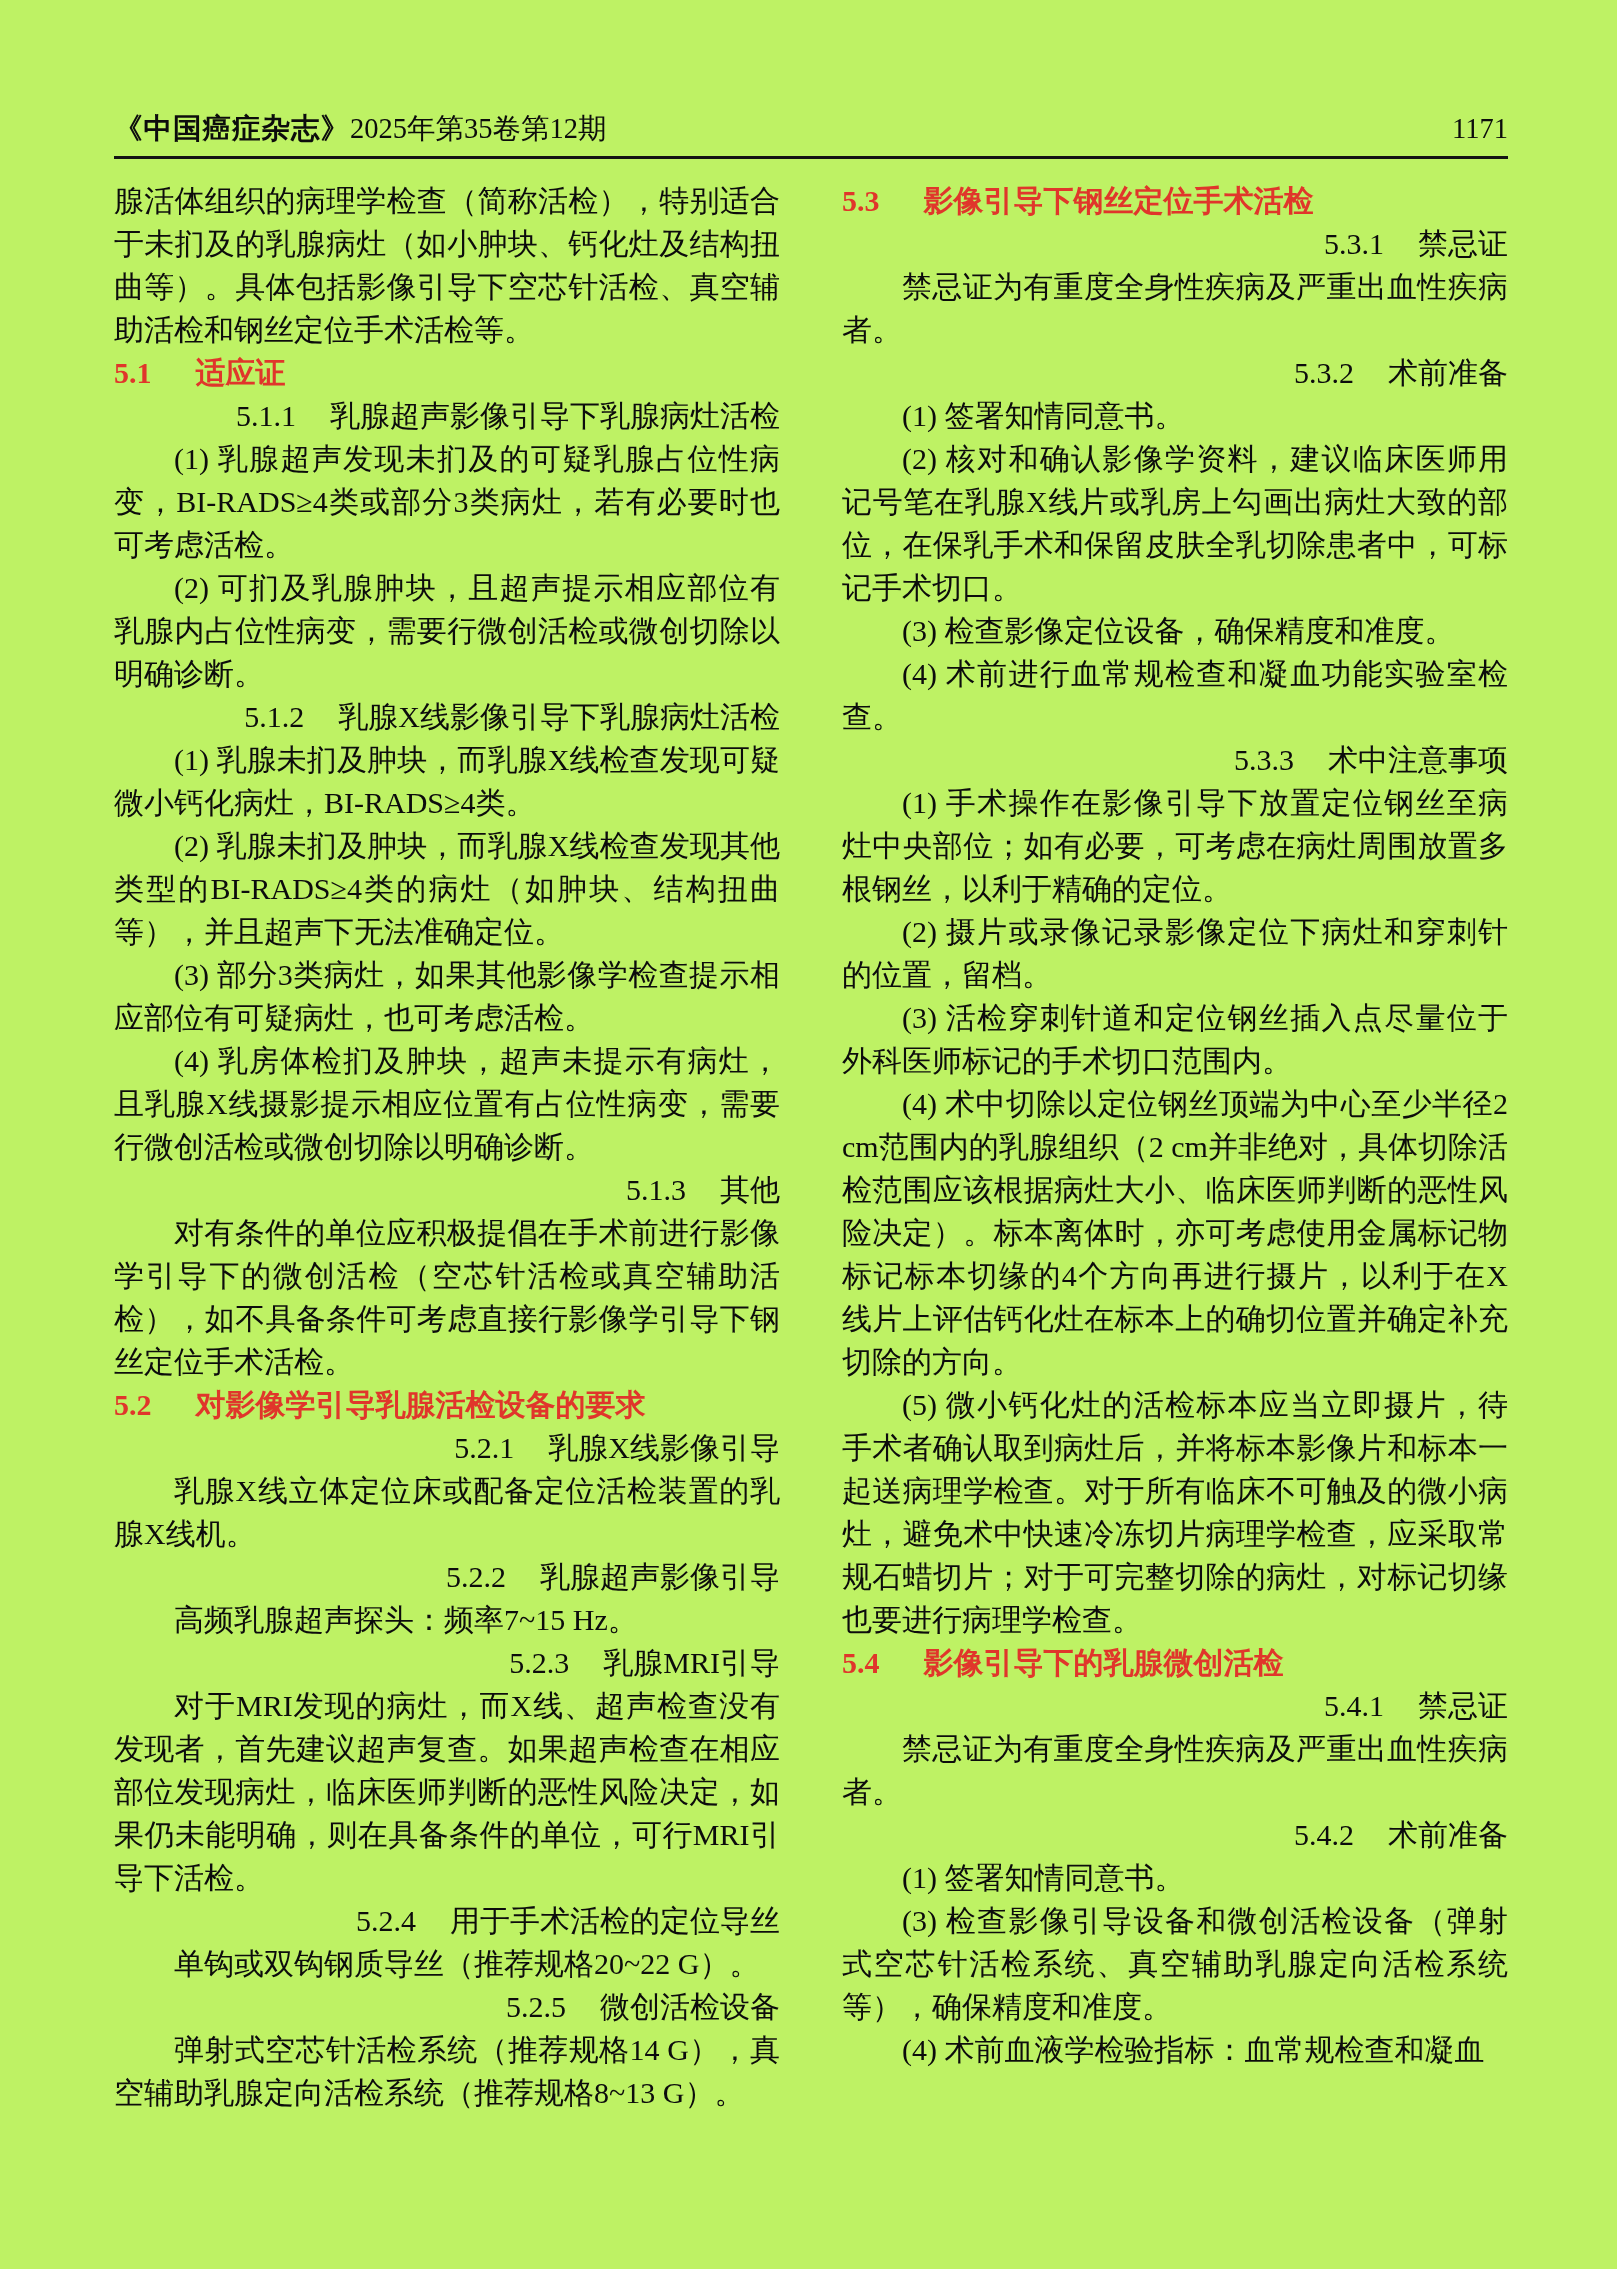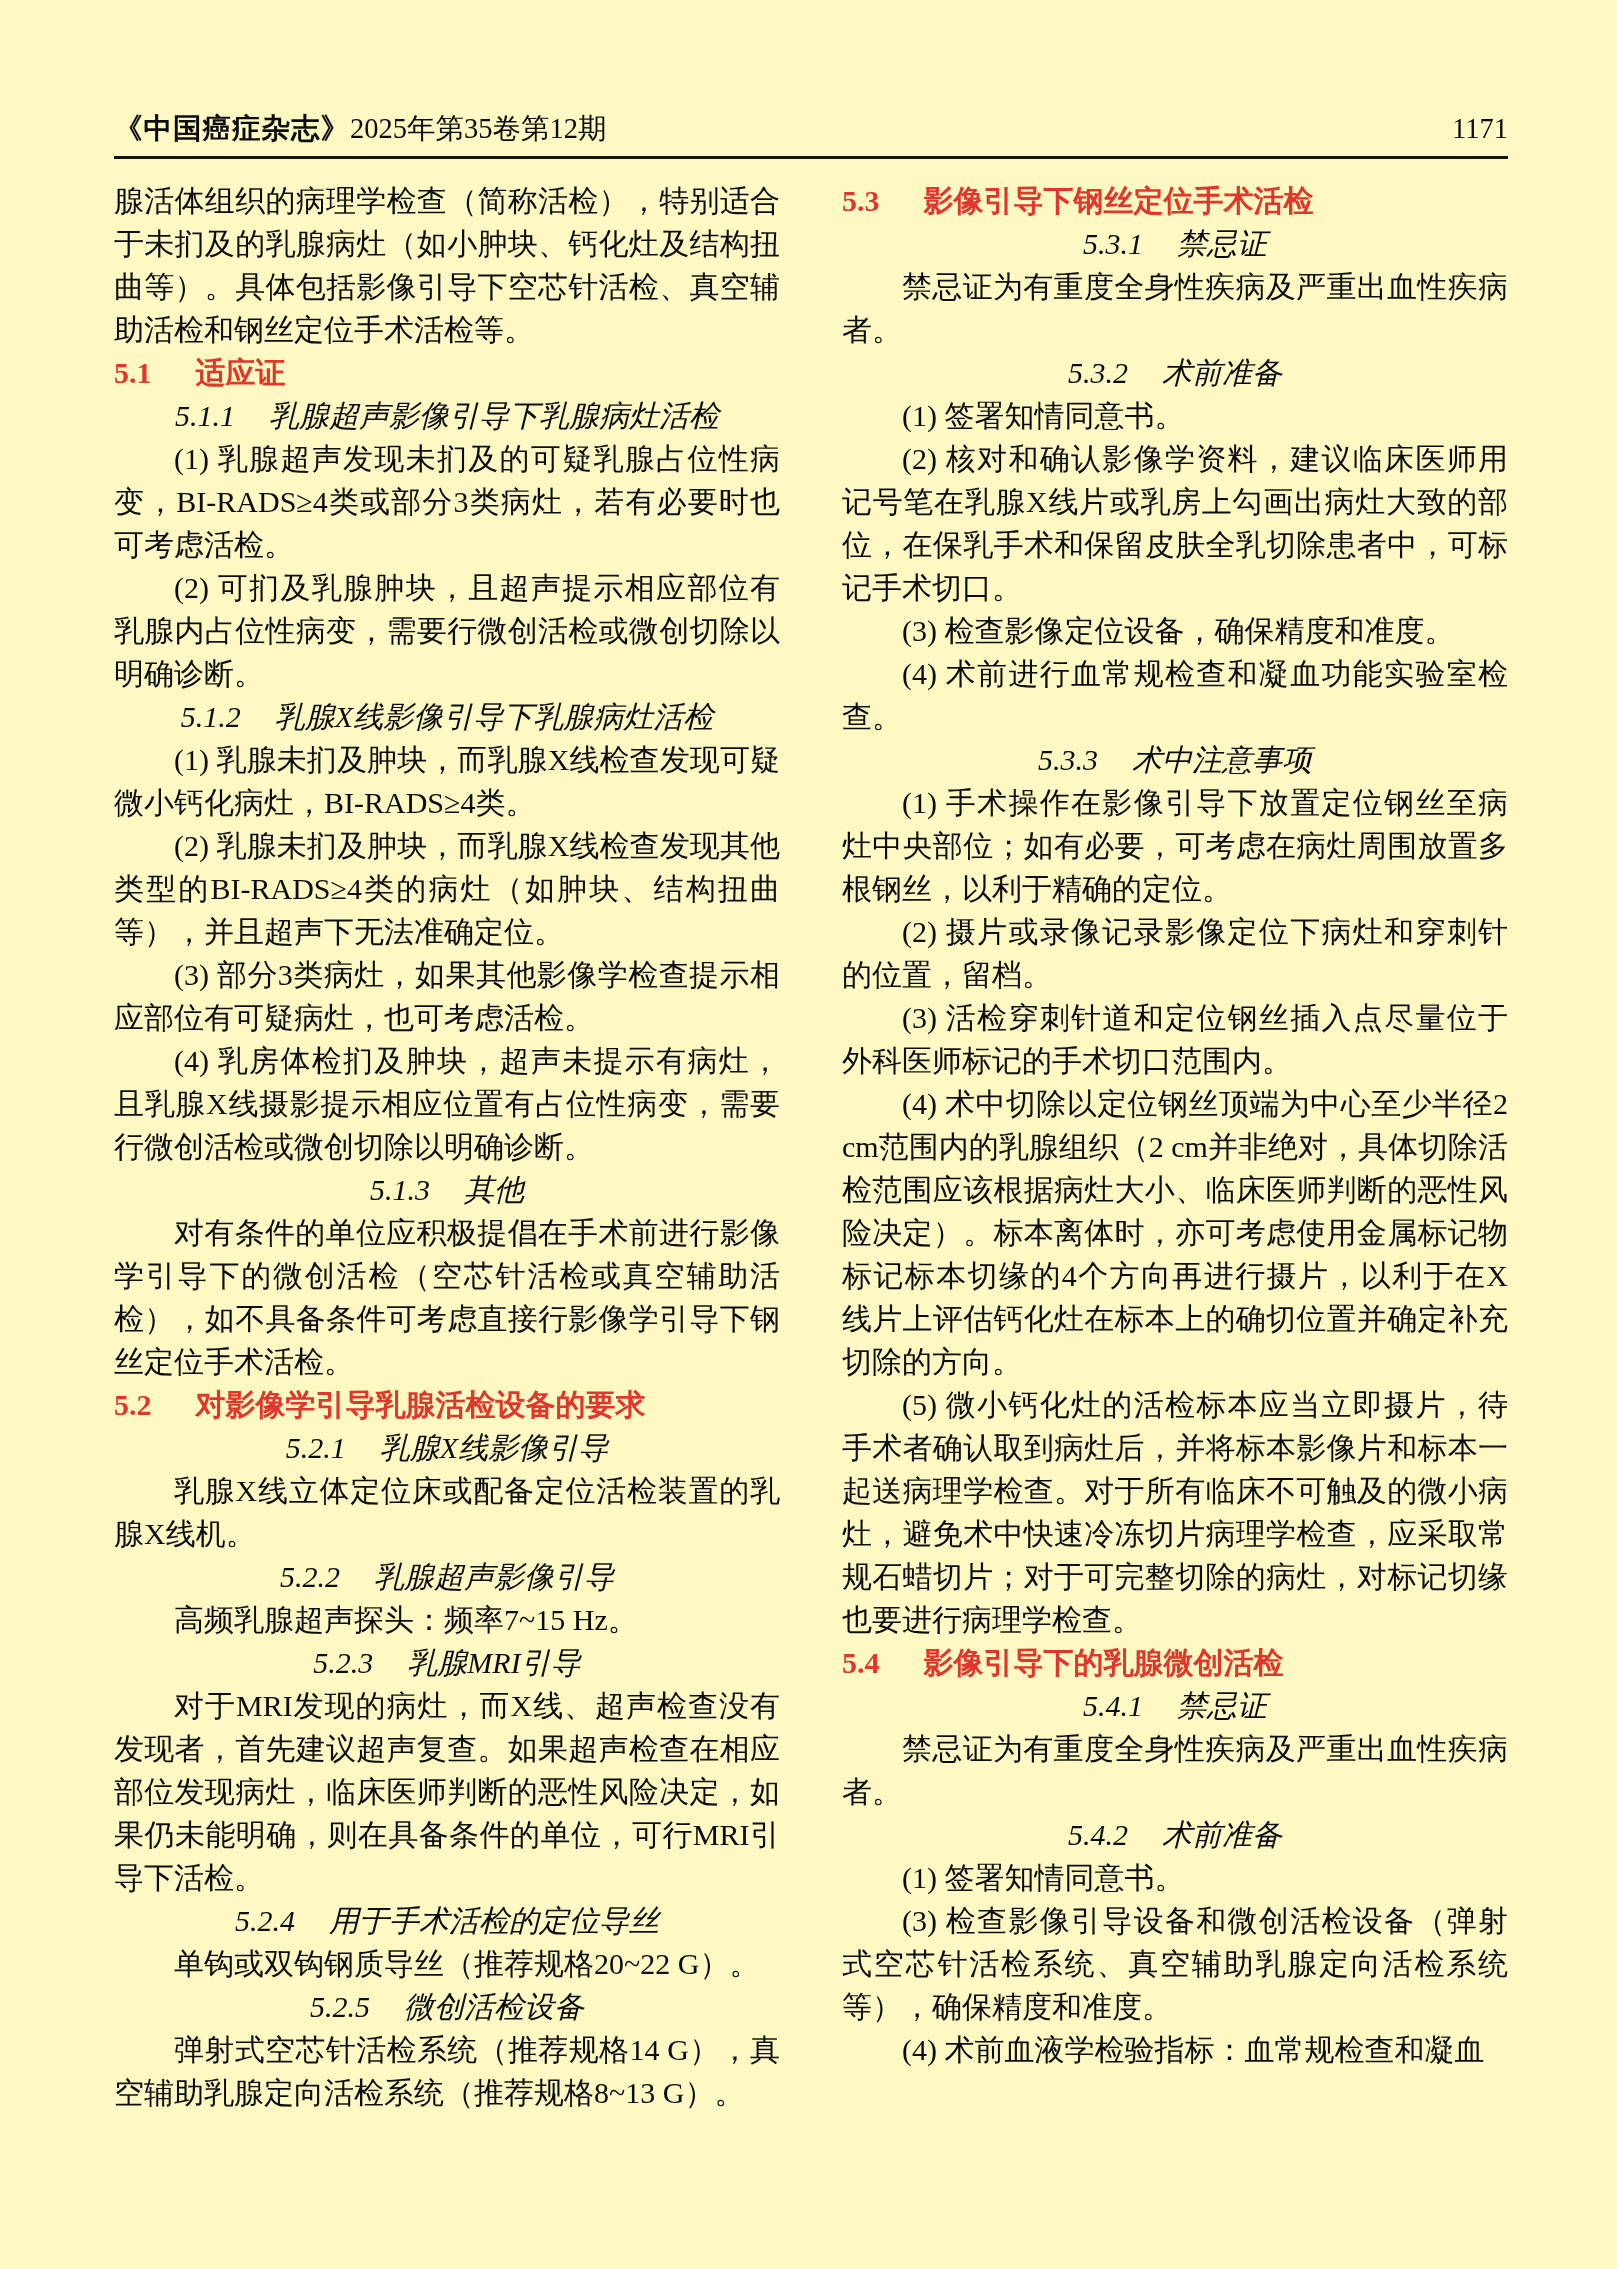--- a/index.html
+++ b/index.html
@@ -1,20 +1,20 @@
 <!DOCTYPE html>
 <html style="--accent-red: #e0362b;font-size:15px"><head>
 <meta charset="utf-8">
 <style>
   html,body{margin:0;padding:0;background:#ffffff;}
   .page{
     position:relative;
     width:1618px;
     height:2269px;
-    background:#fef9c3;
+    background:#bef264;
     box-sizing:border-box;
     padding:112px 110px 0 114px;
     font-family:"Liberation Serif","DejaVu Serif",serif;
     color:#0c0c0c;
   }
   
   .running-head{
     display:flex;
     justify-content:space-between;
     align-items:baseline;
@@ -45,22 +45,21 @@
   }
   .par.indent{text-indent:2em;}
   .sec-h1{
     color:var(--accent-red,#e0362b);
     font-weight:bold;
     text-align:left;
   }
   .sec-h1 .num{margin-right:44px;}
   .sec-h2{
     font-weight:normal;
-    text-align:center;
-    font-style:italic;
+    text-align:right;
   }
   .sec-h2 .num{margin-right:34px;}
 </style>
 </head>
 <body>
 
 <div class="page">
 
   <div class="running-head">
     <div class="head-left">

